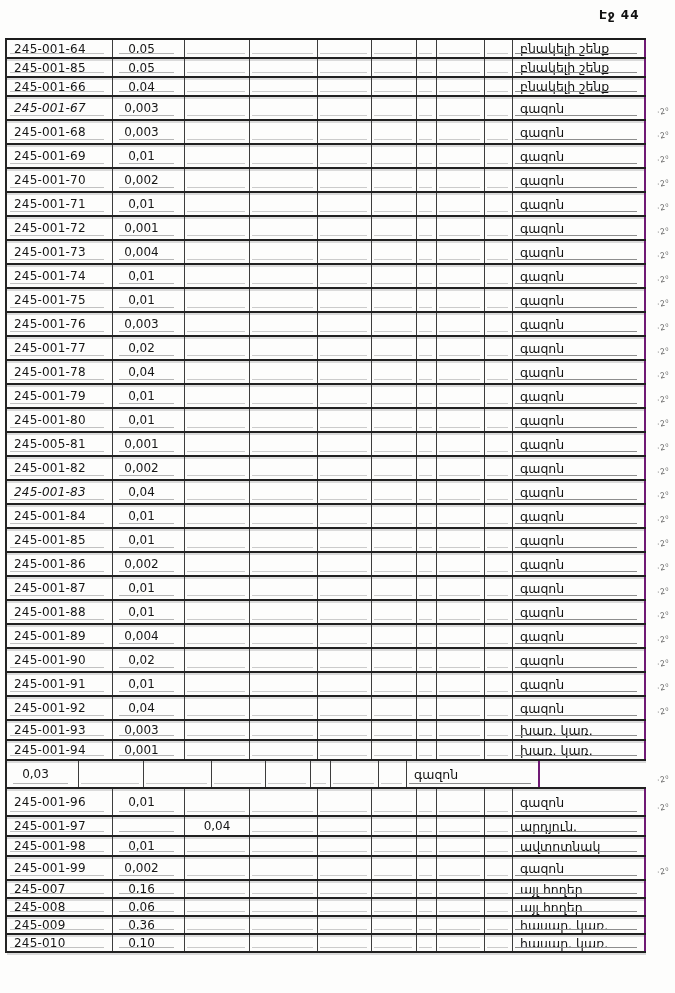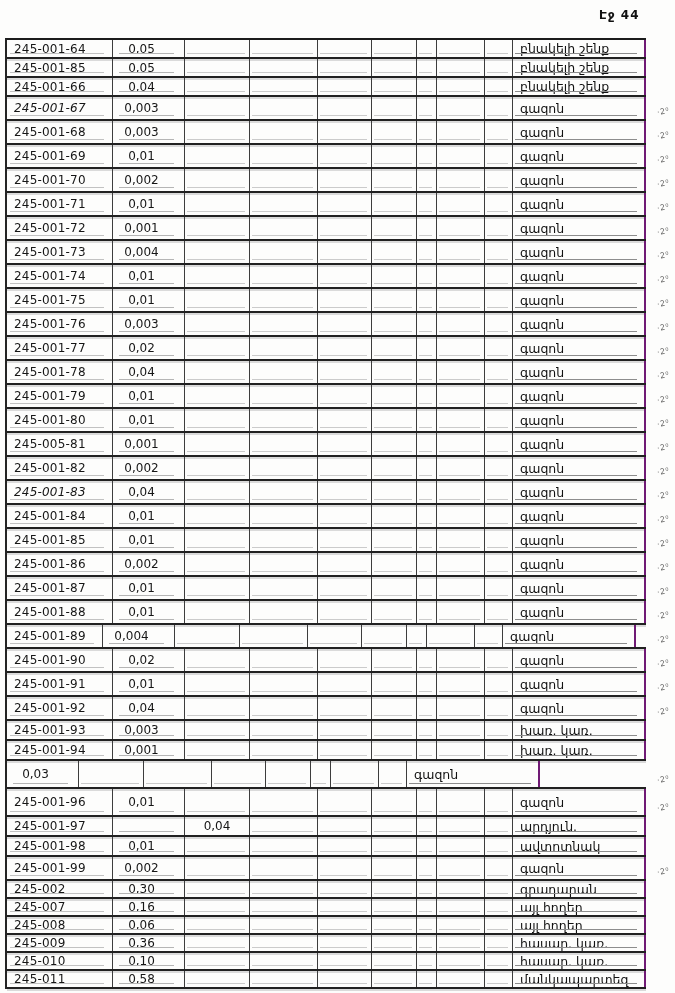--- a/index.html
+++ b/index.html
@@ -396,21 +396,21 @@
         <div class="cell empty" style="width: 68px;"></div>
         <div class="cell empty" style="width: 54px;"></div>
         <div class="cell empty" style="width: 45px;"></div>
         <div class="cell empty" style="width: 20px;"></div>
         <div class="cell empty" style="width: 48px;"></div>
         <div class="cell empty" style="width: 28px;"></div>
         <div class="cell label last" style="width: 133px;">գազոն</div>
         <span class="margin-mark">·2⁰</span>
       </div>
       <div class="row tall">
-        <div class="cell id" style="width: 96px;">245-001-89</div>
+        <div class="cell id" style="width: 106px;">245-001-89</div>
         <div class="cell val" style="width: 72px;">0,004</div>
         <div class="cell empty" style="width: 65px;"></div>
         <div class="cell empty" style="width: 68px;"></div>
         <div class="cell empty" style="width: 54px;"></div>
         <div class="cell empty" style="width: 45px;"></div>
         <div class="cell empty" style="width: 20px;"></div>
         <div class="cell empty" style="width: 48px;"></div>
         <div class="cell empty" style="width: 28px;"></div>
         <div class="cell label last" style="width: 133px;">գազոն</div>
         <span class="margin-mark">·2⁰</span>
@@ -534,32 +534,20 @@
         <div class="cell empty" style="width: 68px;"></div>
         <div class="cell empty" style="width: 54px;"></div>
         <div class="cell empty" style="width: 45px;"></div>
         <div class="cell empty" style="width: 20px;"></div>
         <div class="cell empty" style="width: 48px;"></div>
         <div class="cell empty" style="width: 28px;"></div>
         <div class="cell label last" style="width: 133px;">գազոն</div>
         <span class="margin-mark">·2⁰</span>
       </div>
       <div class="row slim">
-        <div class="cell id" style="width: 106px;">245-002</div>
-        <div class="cell val" style="width: 72px;">0,30</div>
-        <div class="cell empty" style="width: 65px;"></div>
-        <div class="cell empty" style="width: 68px;"></div>
-        <div class="cell empty" style="width: 54px;"></div>
-        <div class="cell empty" style="width: 45px;"></div>
-        <div class="cell empty" style="width: 20px;"></div>
-        <div class="cell empty" style="width: 48px;"></div>
-        <div class="cell empty" style="width: 28px;"></div>
-        <div class="cell label last" style="width: 133px;">գրադարան</div>
-      </div>
-      <div class="row slim">
         <div class="cell id" style="width: 106px;">245-007</div>
         <div class="cell val" style="width: 72px;">0,16</div>
         <div class="cell empty" style="width: 65px;"></div>
         <div class="cell empty" style="width: 68px;"></div>
         <div class="cell empty" style="width: 54px;"></div>
         <div class="cell empty" style="width: 45px;"></div>
         <div class="cell empty" style="width: 20px;"></div>
         <div class="cell empty" style="width: 48px;"></div>
         <div class="cell empty" style="width: 28px;"></div>
         <div class="cell label last" style="width: 133px;">այլ հողեր</div>
@@ -592,27 +580,15 @@
         <div class="cell id" style="width: 106px;">245-010</div>
         <div class="cell val" style="width: 72px;">0,10</div>
         <div class="cell empty" style="width: 65px;"></div>
         <div class="cell empty" style="width: 68px;"></div>
         <div class="cell empty" style="width: 54px;"></div>
         <div class="cell empty" style="width: 45px;"></div>
         <div class="cell empty" style="width: 20px;"></div>
         <div class="cell empty" style="width: 48px;"></div>
         <div class="cell empty" style="width: 28px;"></div>
         <div class="cell label last" style="width: 133px;">հասար. կառ.</div>
-      </div>
-      <div class="row slim">
-        <div class="cell id" style="width: 106px;">245-011</div>
-        <div class="cell val" style="width: 72px;">0,58</div>
-        <div class="cell empty" style="width: 65px;"></div>
-        <div class="cell empty" style="width: 68px;"></div>
-        <div class="cell empty" style="width: 54px;"></div>
-        <div class="cell empty" style="width: 45px;"></div>
-        <div class="cell empty" style="width: 20px;"></div>
-        <div class="cell empty" style="width: 48px;"></div>
-        <div class="cell empty" style="width: 28px;"></div>
-        <div class="cell label last" style="width: 133px;">մանկապարտեզ</div>
       </div>
     </div>
 </div>
 
 </body></html>

